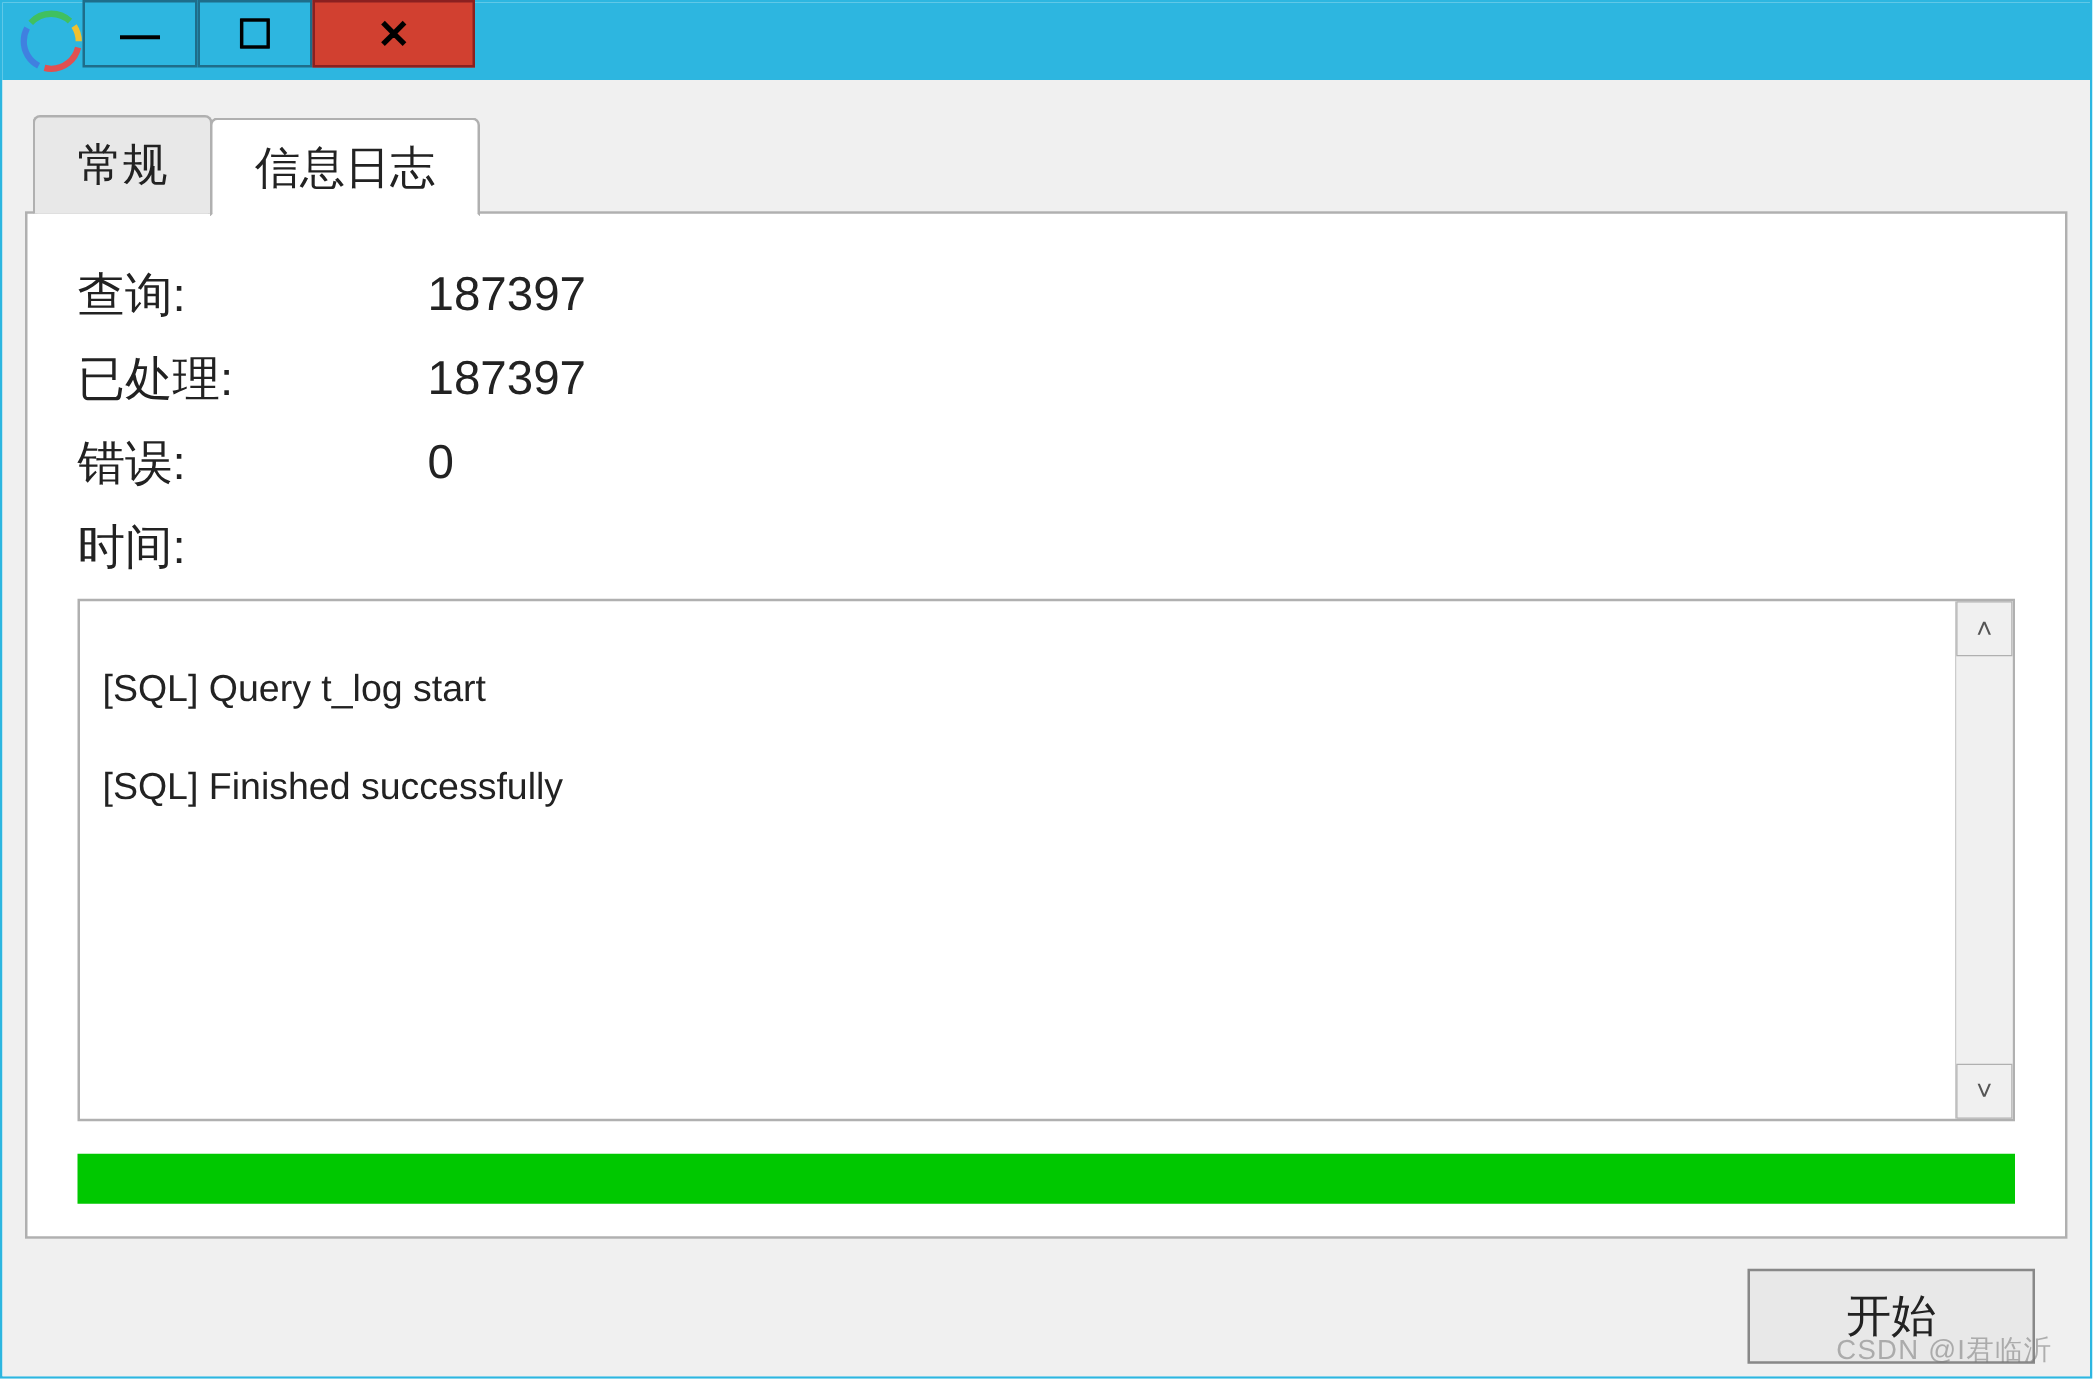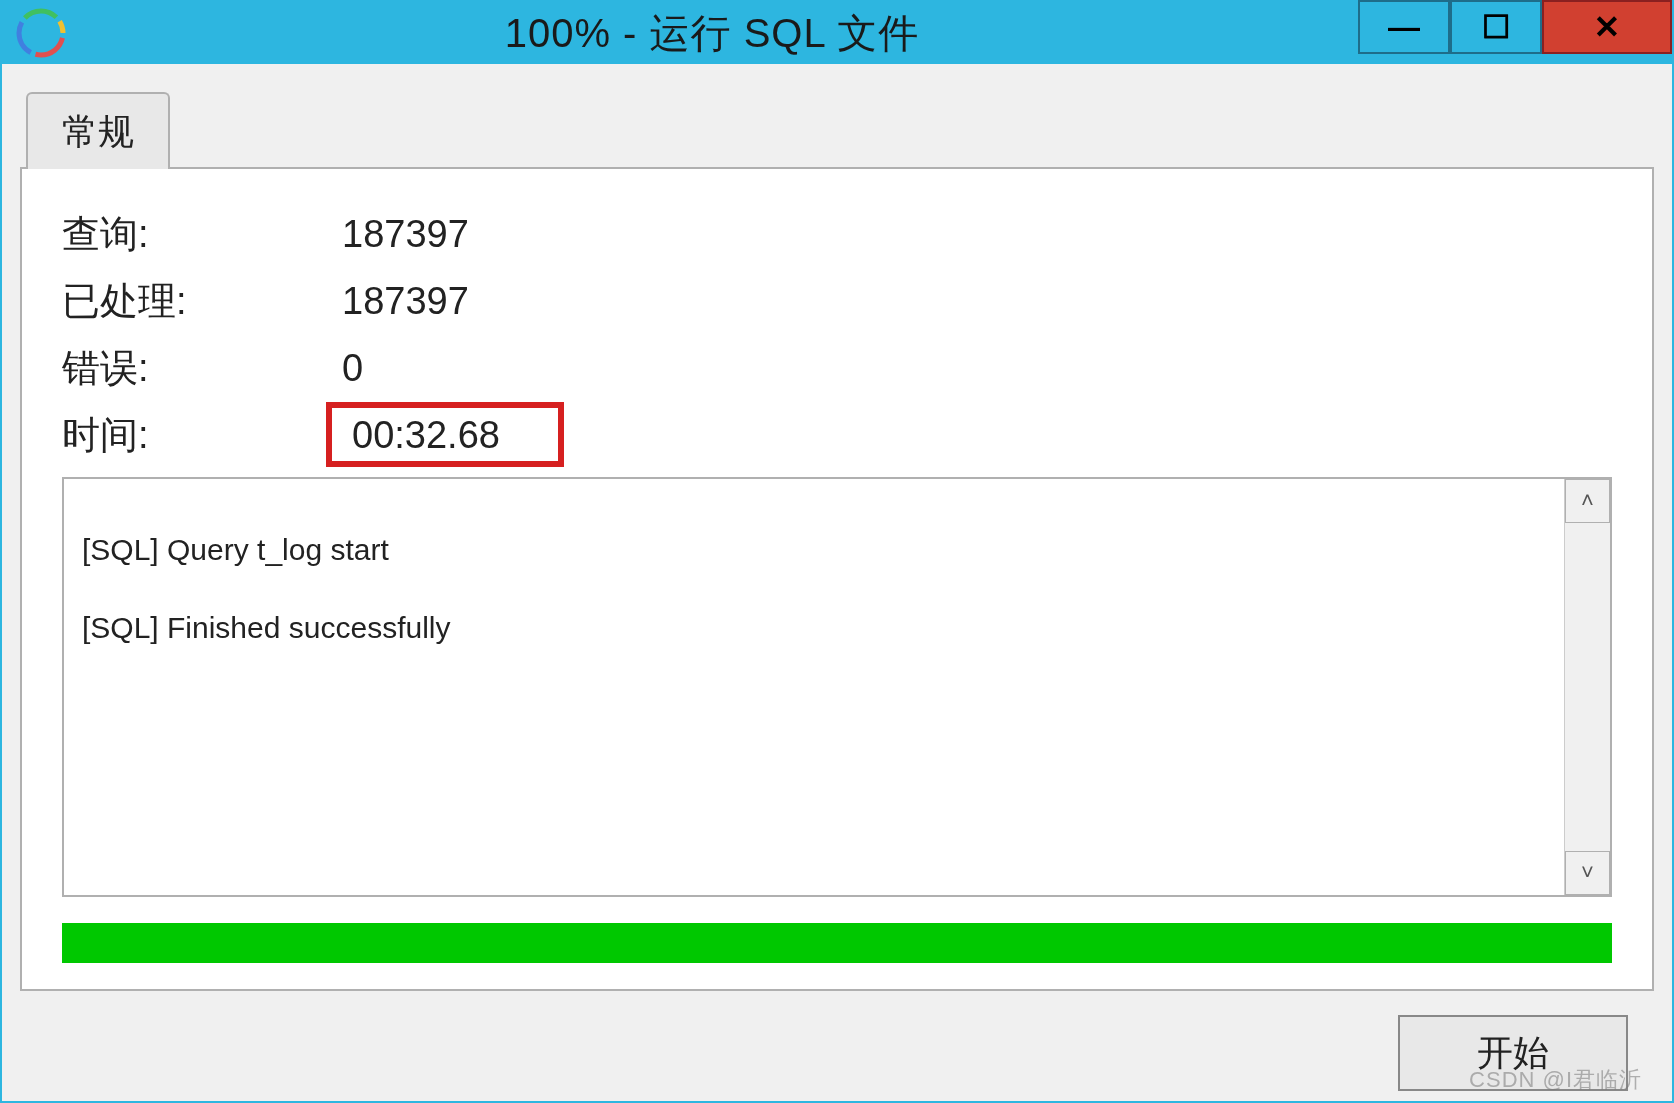--- a/index.html
+++ b/index.html
@@ -215,54 +215,48 @@
 <div class="window">
   <div class="titlebar">
     <div class="app-icon">
       <svg viewBox="0 0 50 50">
         <circle cx="25" cy="25" r="22" fill="none" stroke="#e05050" stroke-width="5" stroke-dasharray="35 300" stroke-dashoffset="-5"></circle>
         <circle cx="25" cy="25" r="22" fill="none" stroke="#4080e0" stroke-width="5" stroke-dasharray="35 300" stroke-dashoffset="-45"></circle>
         <circle cx="25" cy="25" r="22" fill="none" stroke="#40c060" stroke-width="5" stroke-dasharray="35 300" stroke-dashoffset="-85"></circle>
         <circle cx="25" cy="25" r="22" fill="none" stroke="#f0c030" stroke-width="5" stroke-dasharray="30 300" stroke-dashoffset="-125"></circle>
       </svg>
     </div>
-    <div class="title-text">100% - 运行 SQL 文件</div>
     <div class="window-controls">
       <div class="win-btn">
         <span class="win-btn-inner">—</span>
       </div>
       <div class="win-btn">
         <span class="win-btn-inner">☐</span>
       </div>
       <div class="win-btn close">
         <span class="win-btn-inner">✕</span>
       </div>
     </div>
   </div>
 
   <div class="client-area">
     <div class="tabs">
       <div class="tab">常规</div>
+      <div class="tab active">信息日志</div>
     </div>
 
     <div class="tab-body">
       <div class="stats">
         <div>查询:</div>
         <div>187397</div>
         <div>已处理:</div>
         <div>187397</div>
         <div>错误:</div>
         <div>0</div>
         <div>时间:</div>
-        <div>
-          <span class="time-value-wrap">
-            <span>00:32.68</span>
-            <span class="highlight-box"></span>
-          </span>
-        </div>
       </div>
 
       <div class="log-box">
         <div class="log-content">
           <div>[SQL] Query t_log start</div>
           <div>[SQL] Finished successfully</div>
         </div>
         <div class="scrollbar">
           <div class="scroll-btn">
             <span class="scroll-arrow">˄</span>

